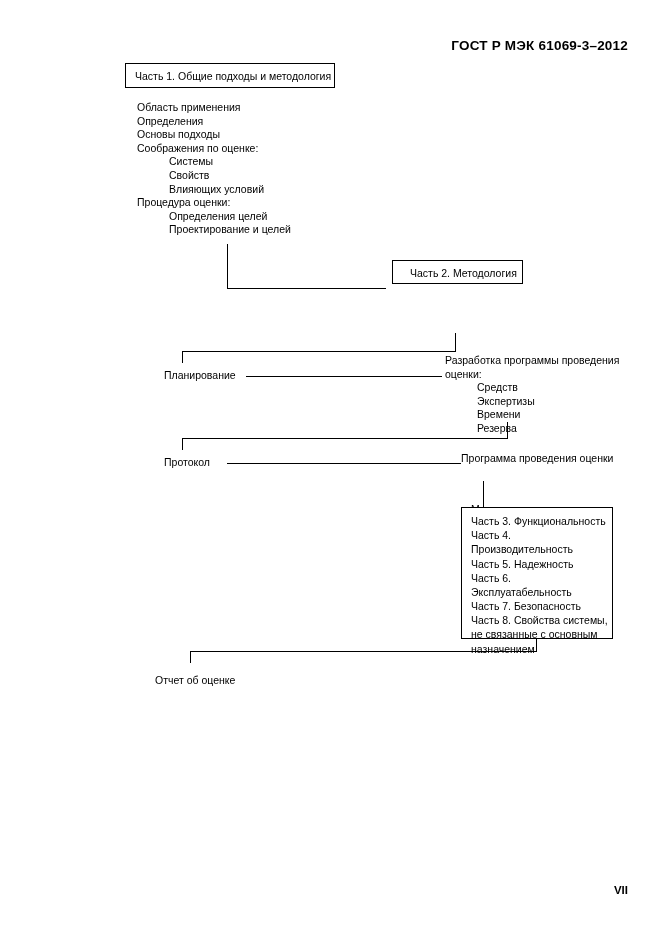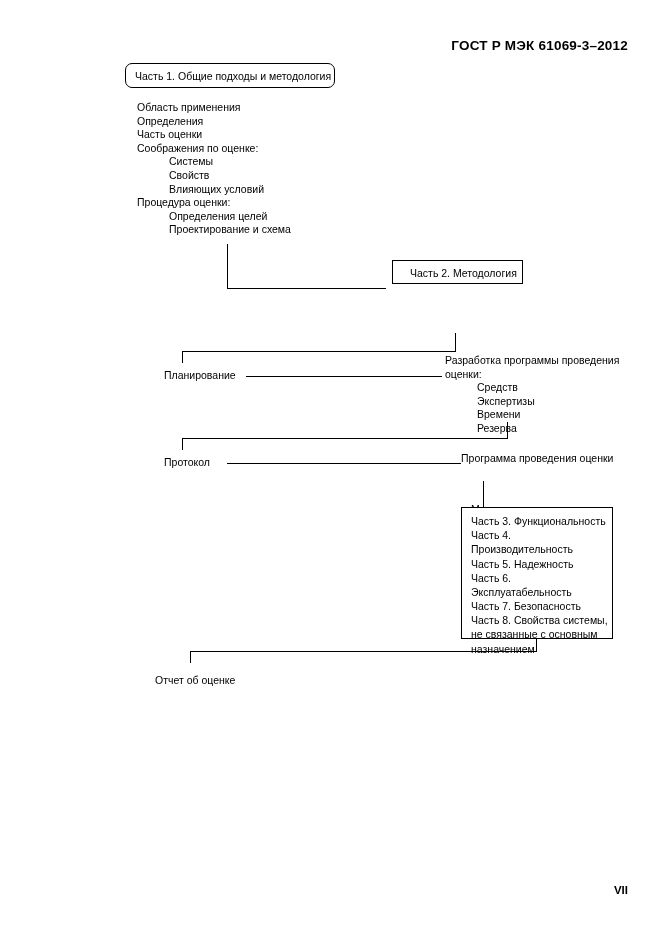--- a/index.html
+++ b/index.html
@@ -34,21 +34,20 @@
     background: #fff;
     box-sizing: border-box;
     font-size: 10.5px;
     line-height: 1.35;
   }
 
   .box-part1 {
     left: 125px; top: 63px;
     width: 210px; height: 25px;
     padding: 5px 0 0 9px;
-    border-radius: 7px;
   }
 
   .box-part2 {
     left: 392px; top: 260px;
     width: 131px; height: 24px;
     padding: 5px 0 0 17px;
   }
 
   .box-parts {
     left: 461px; top: 507px;
@@ -100,28 +99,28 @@
 
   <div class="abs doc-header">ГОСТ Р МЭК 61069-3–2012</div>
 
   <div class="abs node-box box-part1">
     <span>Часть 1. Общие подходы и методология</span>
   </div>
 
   <div class="abs txt txt-block list-part1">
     <span class="line">Область применения</span>
     <span class="line">Определения</span>
-    <span class="line">Часть оценки</span>
+    <span class="line">Основы подходы</span>
     <span class="line">Соображения по  оценке:</span>
     <span class="line ind">Системы</span>
     <span class="line ind">Свойств</span>
     <span class="line ind">Влияющих условий</span>
     <span class="line">Процедура оценки:</span>
     <span class="line ind">Определения целей</span>
-    <span class="line ind">Проектирование и схема</span>
+    <span class="line ind">Проектирование и целей</span>
   </div>
 
   <div class="abs vline" style="left:227px; top:244px; height:45px;"></div>
   <div class="abs hline" style="left:227px; top:288px; width:159px;"></div>
 
   <div class="abs node-box box-part2">
     <span>Часть 2. Методология</span>
   </div>
 
 

